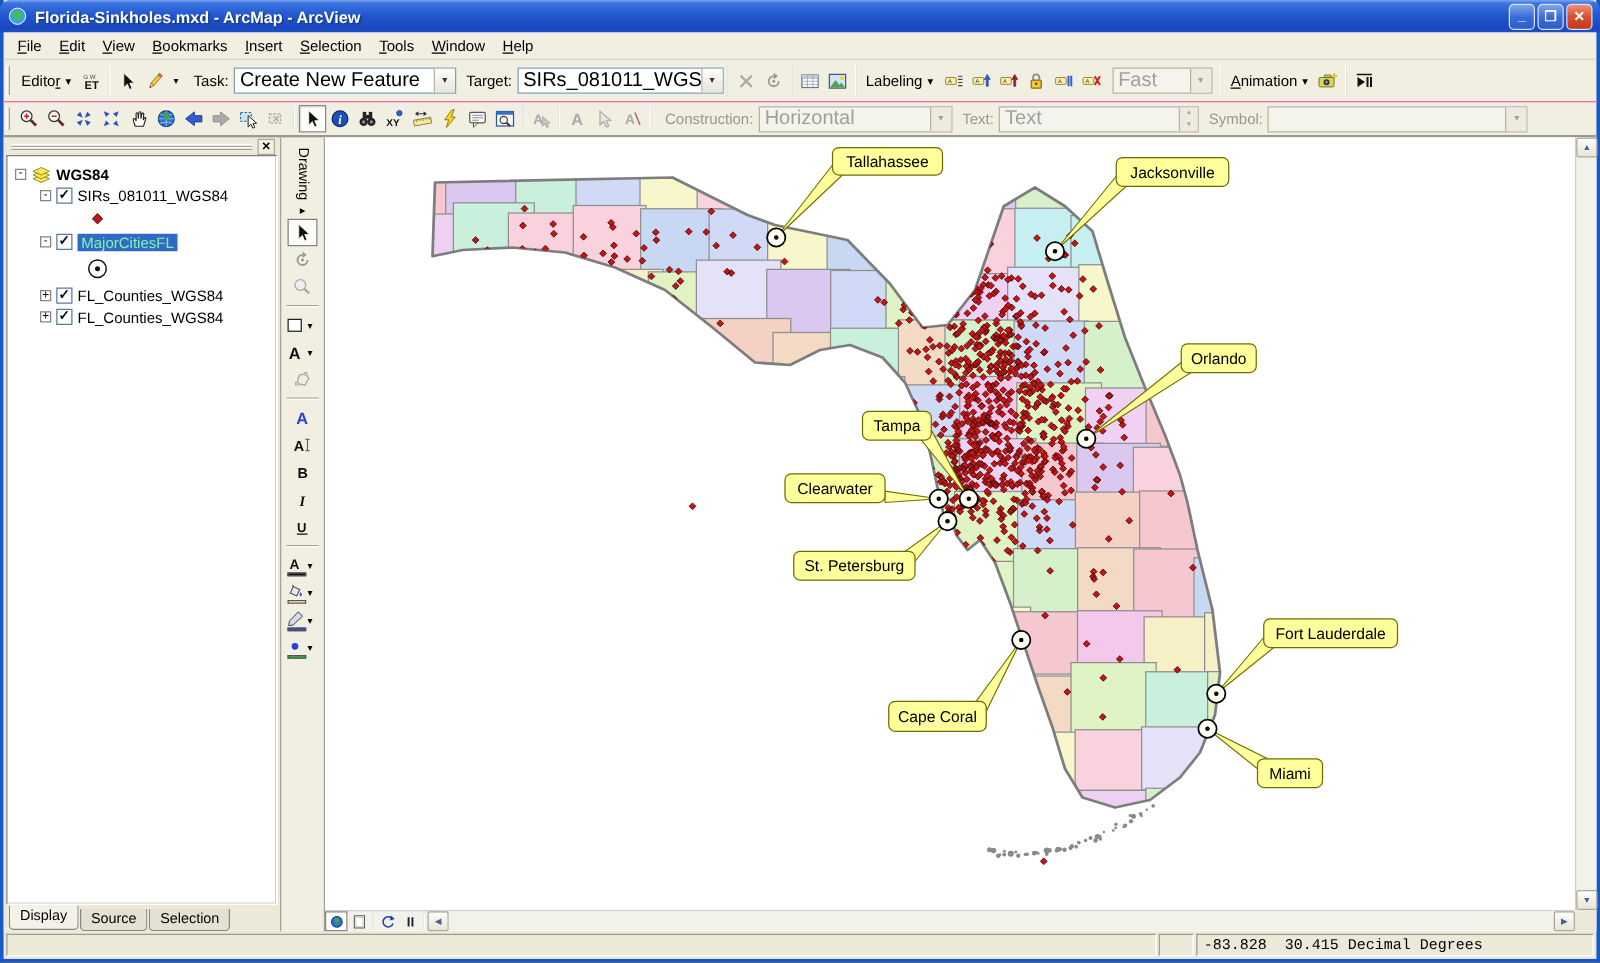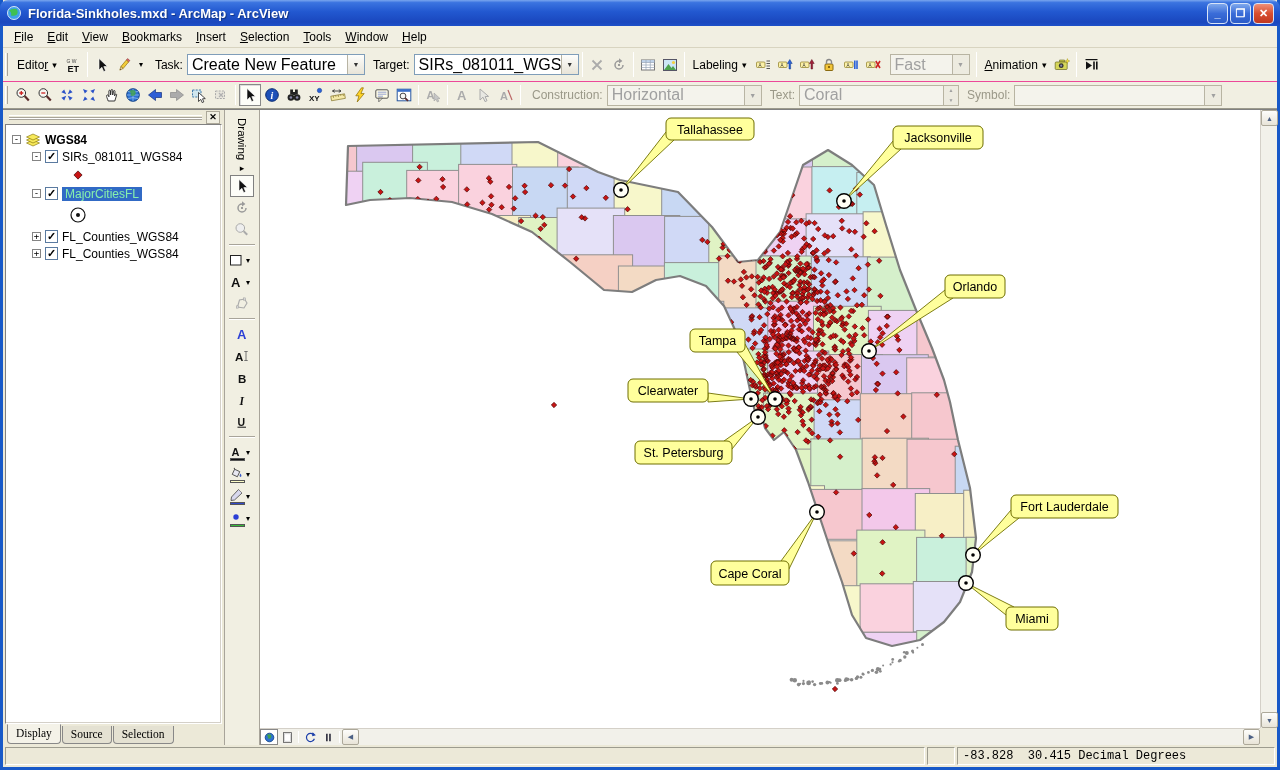--- a/index.html
+++ b/index.html
@@ -53,21 +53,21 @@
                display:flex; align-items:center; justify-content:center; margin-right:2px; }
   .tree { flex:1; background:#fff; border:1px solid #808080; border-right-color:#fff; border-bottom-color:#fff;
           box-shadow:inset -1px -1px 0 #D4D0C8; margin-top:2px; overflow:hidden; padding:6px 0 0 4px; }
   .trow { display:flex; align-items:center; height:17px; white-space:nowrap; }
   .expander { width:9px; height:9px; border:1px solid #848484; background:#fff; font-size:9px; line-height:7px;
               text-align:center; margin-right:4px; flex:none; font-family:"DejaVu Sans Mono",monospace; }
   .cbox { width:13px; height:13px; border:1px solid #5A7AA0; background:#fff; margin-right:4px; flex:none;
           font-size:11px; line-height:11px; text-align:center; font-weight:bold; }
   .lname.sel { background:#316AC5; color:#86efac; padding:0 3px; }
   .symrow { height:20px; display:flex; align-items:center; }
-  .toc-tabs { height:21px; display:flex; align-items:center; padding-left:2px; background:#ECE9D8;font-family:Liberation Serif, serif; }
+  .toc-tabs { height:21px; display:flex; align-items:flex-end; padding-left:2px; background:#ECE9D8; }
   .tab { border:1px solid #888; border-top:none; border-radius:0 0 4px 4px; background:#E4E1D2; padding:2px 8px 3px 8px;
          margin-right:1px; font-size:11.5px; position:relative; top:0; }
   .tab.active { background:#F4F2E8; z-index:2; padding-bottom:4px; top:-1px; border-top:1px solid #F4F2E8; }
   
   .drawbar { width:35px; flex:none; background:#F1EFE2; border-right:1px solid #A8A49A; display:flex; flex-direction:column; align-items:center; padding-top:4px; }
   .vlabel { writing-mode:vertical-rl; font-size:11.5px; margin:4px 0 2px 0; display:flex; align-items:center; }
   .vlabel .caret { font-size:9px; margin-top:3px; }
   .dbtn { width:24px; height:22px; display:flex; align-items:center; justify-content:center; position:relative; flex:none; }
   .dbtn.wide { width:32px; justify-content:flex-start; padding-left:2px; }
   .dbtn .dcaret { font-size:8px; margin-left:2px; }
@@ -416,21 +416,21 @@
         </svg>
       </span>
     <span class="sep"></span>
     <span class="tlabel" style="color:#9A9888">Construction:</span>
     <span class="combo disabled" style="width:155px">
       <span class="cval">Horizontal</span>
         <span class="cbtn">▼</span>
     </span>
     <span class="tlabel" style="color:#9A9888">Text:</span>
     <span class="combo disabled" style="width:160px">
-      <span class="cval">Coral</span>
+      <span class="cval">Text</span>
       <span class="spin">
           <div>▲</div>
           <div>▼</div>
         </span>
     </span>
     <span class="tlabel" style="color:#9A9888">Symbol:</span>
     <span class="combo disabled" style="width:208px">
       <span class="cval"></span>
         <span class="cbtn">▼</span>
     </span>

